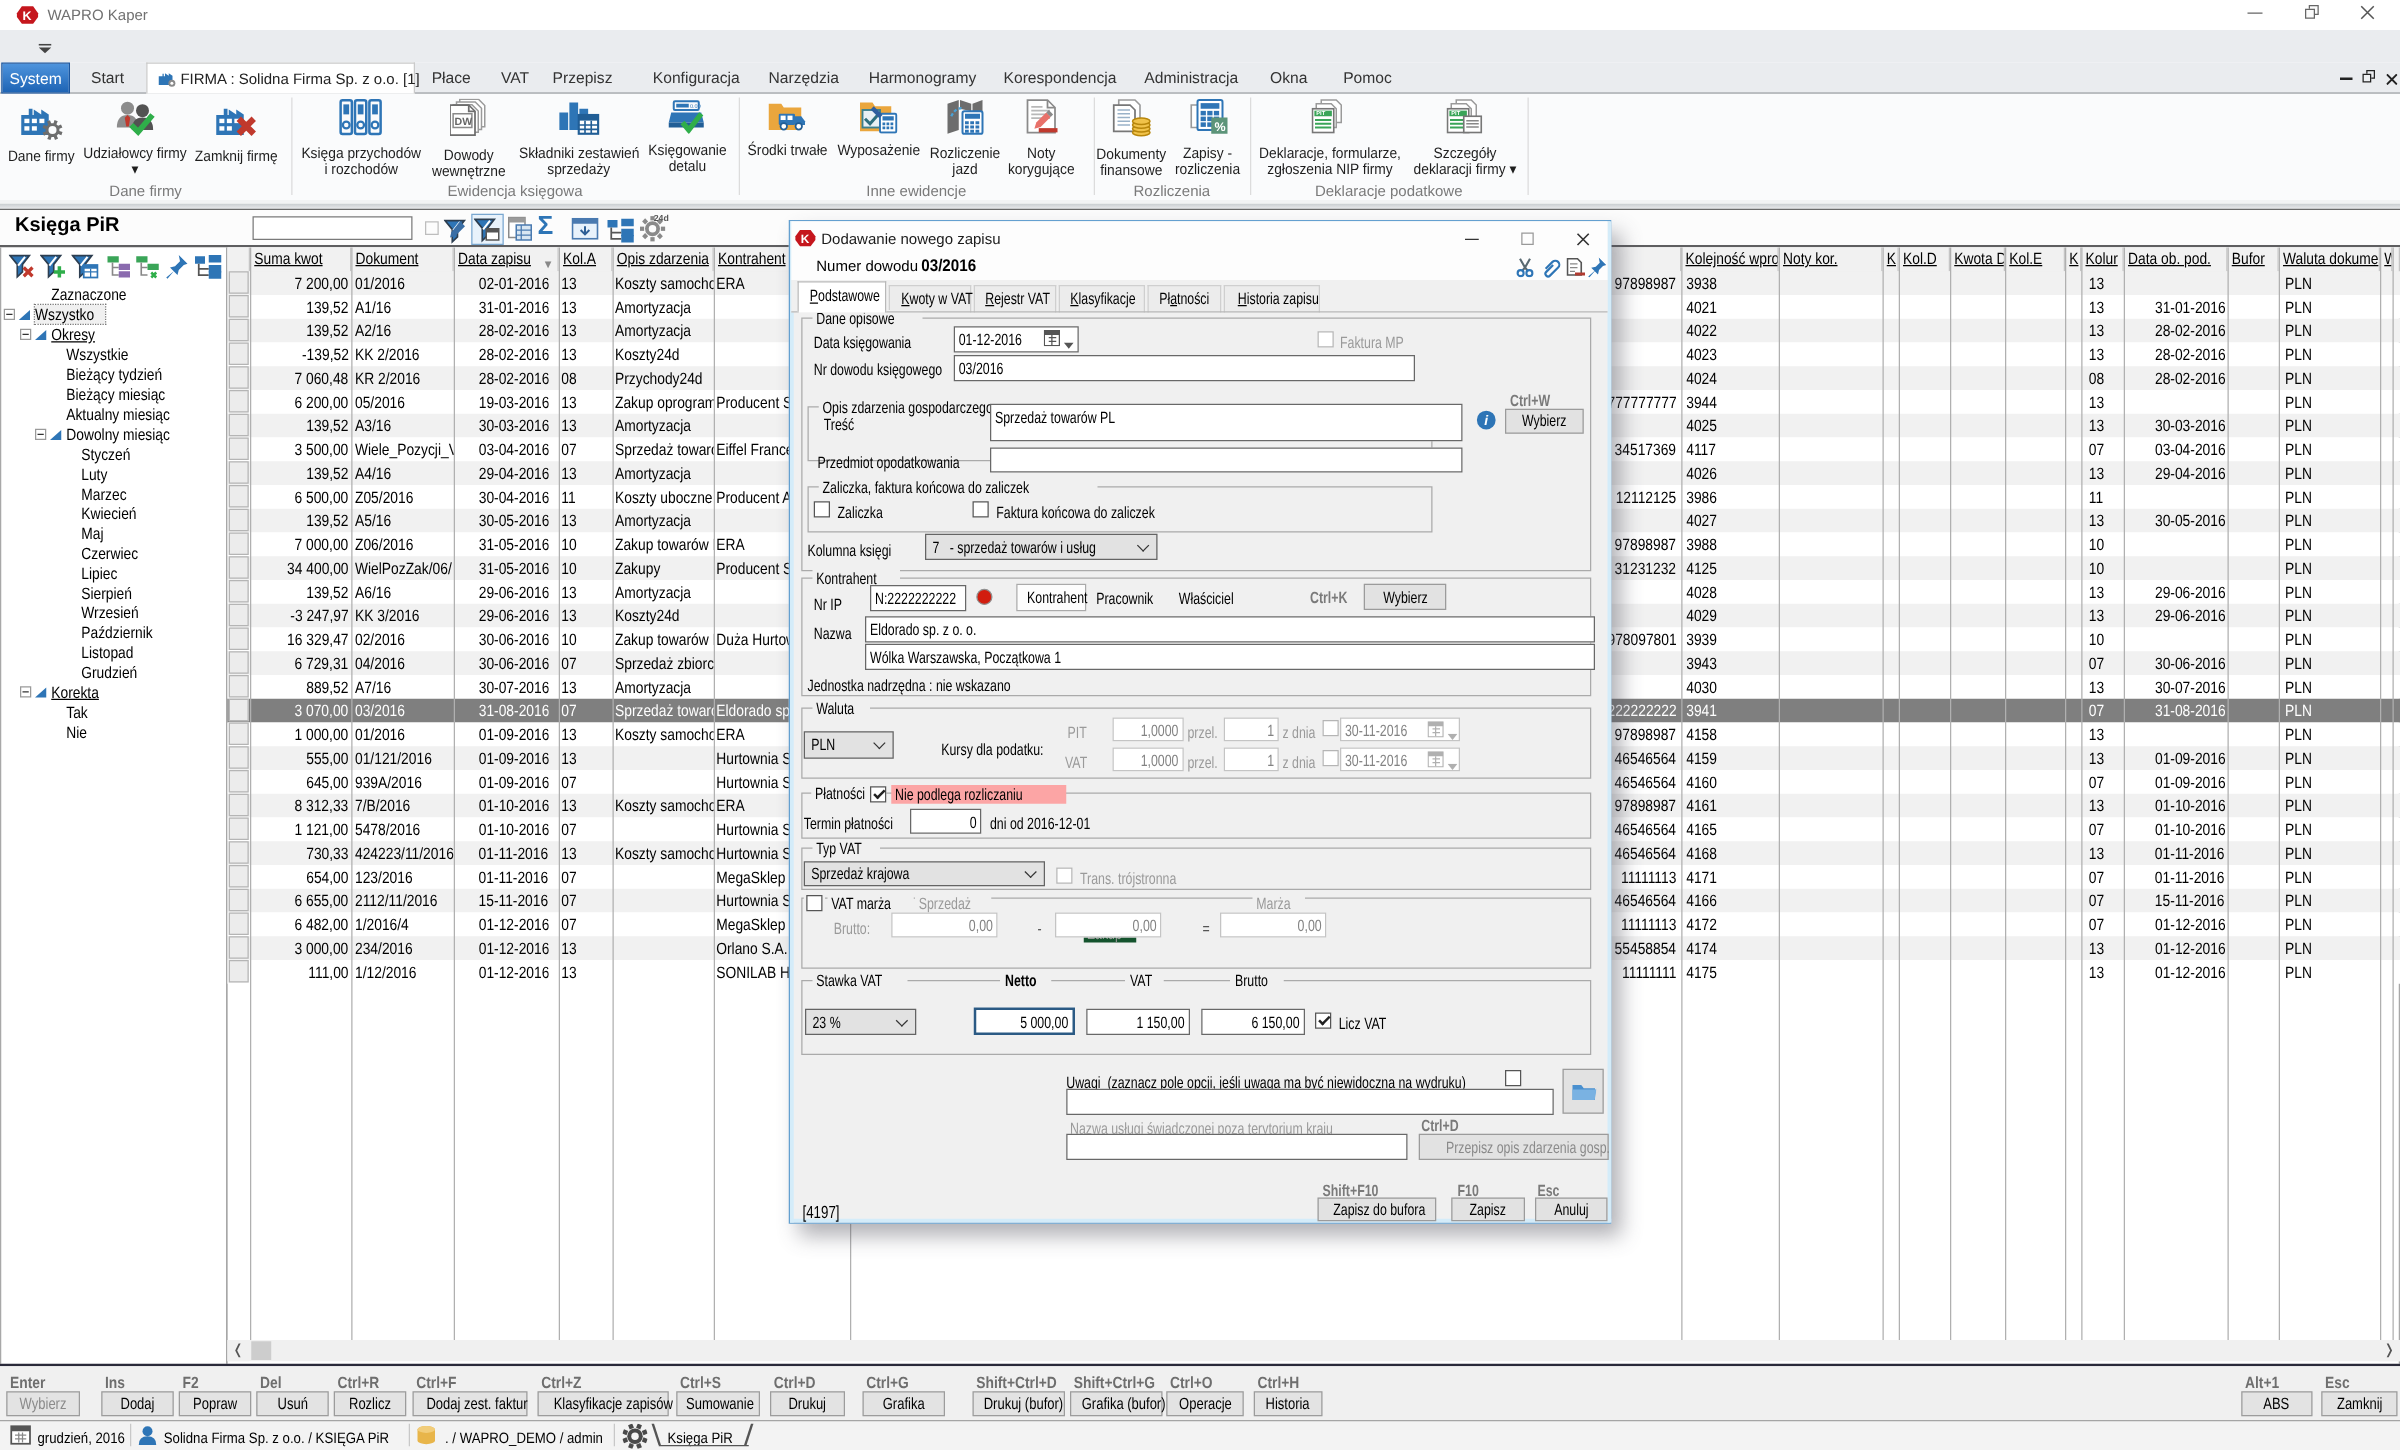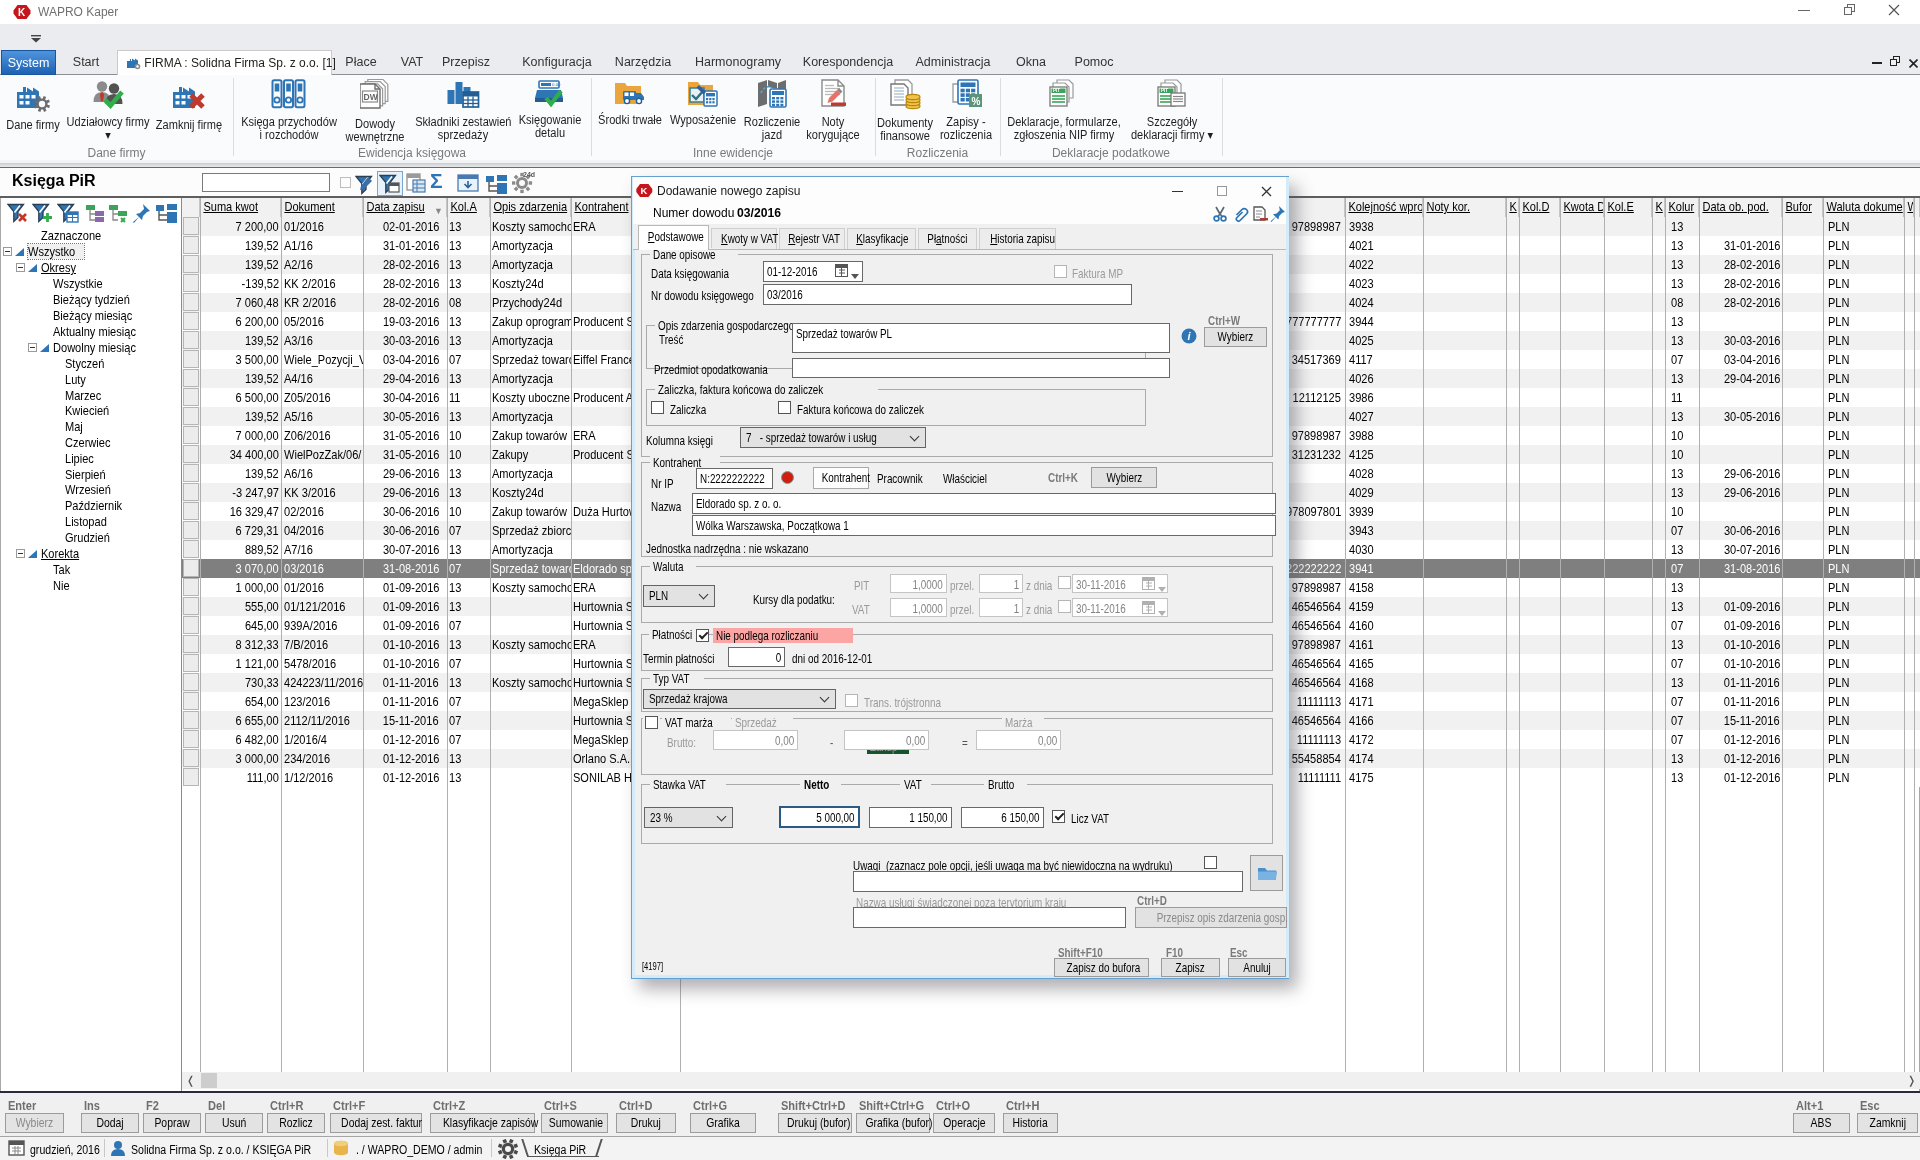--- a/index.html
+++ b/index.html
@@ -1115,20 +1115,20 @@
       <div class="cbx abs" style="left:572px;top:679px;"></div>
       <div class="abs inp" style="left:221px;top:694px;width:390px;height:21px;"><span class="tx"></span></div>
       <div class="abs btn" style="left:618px;top:678px;width:33px;height:36px;"><svg width="20" height="16" viewBox="0 0 20 16" style="margin-top:9px">
           <path d="M1 3 h7 l2 2.5 h9 v9.5 h-18 Z" fill="#4a90cf"></path>
           <path d="M1 6.5 h18 l1.5 -0.8 -1.8 9.3 h-17.7 Z" fill="#7ab2e2"></path>
         </svg></div>
       <div class="abs lab" style="left:224px;top:718px;color:#9a9a9a;font-size:13px;"><span class="tx">Nazwa usługi świadczonej poza terytorium kraju</span></div>
       <div class="abs lab" style="left:505px;top:716px;color:#7a7a7a;font-weight:bold;font-size:13px;"><span class="tx">Ctrl+D</span></div>
       <div class="abs inp" style="left:221px;top:730px;width:273px;height:21px;"><span class="tx"></span></div>
       <div class="abs btn" style="left:503px;top:730px;width:152px;height:21px;line-height:19px;color:#8a8a8a;"><span class="tx" style="transform-origin:50% 50%;">Przepisz opis zdarzenia gosp.</span></div>
-      <div class="abs lab" style="left:10px;top:784px;color:#000;font-size:10px;"><span class="tx">[4197]</span></div>
+      <div class="abs lab" style="left:10px;top:784px;color:#000;font-size:14px;"><span class="tx">[4197]</span></div>
       <div class="abs lab" style="left:426px;top:768px;color:#7a7a7a;font-weight:bold;font-size:13px;"><span class="tx">Shift+F10</span></div>
       <div class="abs lab" style="left:534px;top:768px;color:#7a7a7a;font-weight:bold;font-size:13px;"><span class="tx">F10</span></div>
       <div class="abs lab" style="left:598px;top:768px;color:#7a7a7a;font-weight:bold;font-size:13px;"><span class="tx">Esc</span></div>
       <div class="abs btn" style="left:422px;top:781px;width:95px;height:19px;line-height:17px;color:#000;"><span class="tx" style="transform-origin:50% 50%;">Zapisz do bufora</span></div>
       <div class="abs btn" style="left:529px;top:781px;width:59px;height:19px;line-height:17px;color:#000;"><span class="tx" style="transform-origin:50% 50%;">Zapisz</span></div>
       <div class="abs btn" style="left:596px;top:781px;width:58px;height:19px;line-height:17px;color:#000;"><span class="tx" style="transform-origin:50% 50%;">Anuluj</span></div>
     </div>
   </div>
 </body></html>

